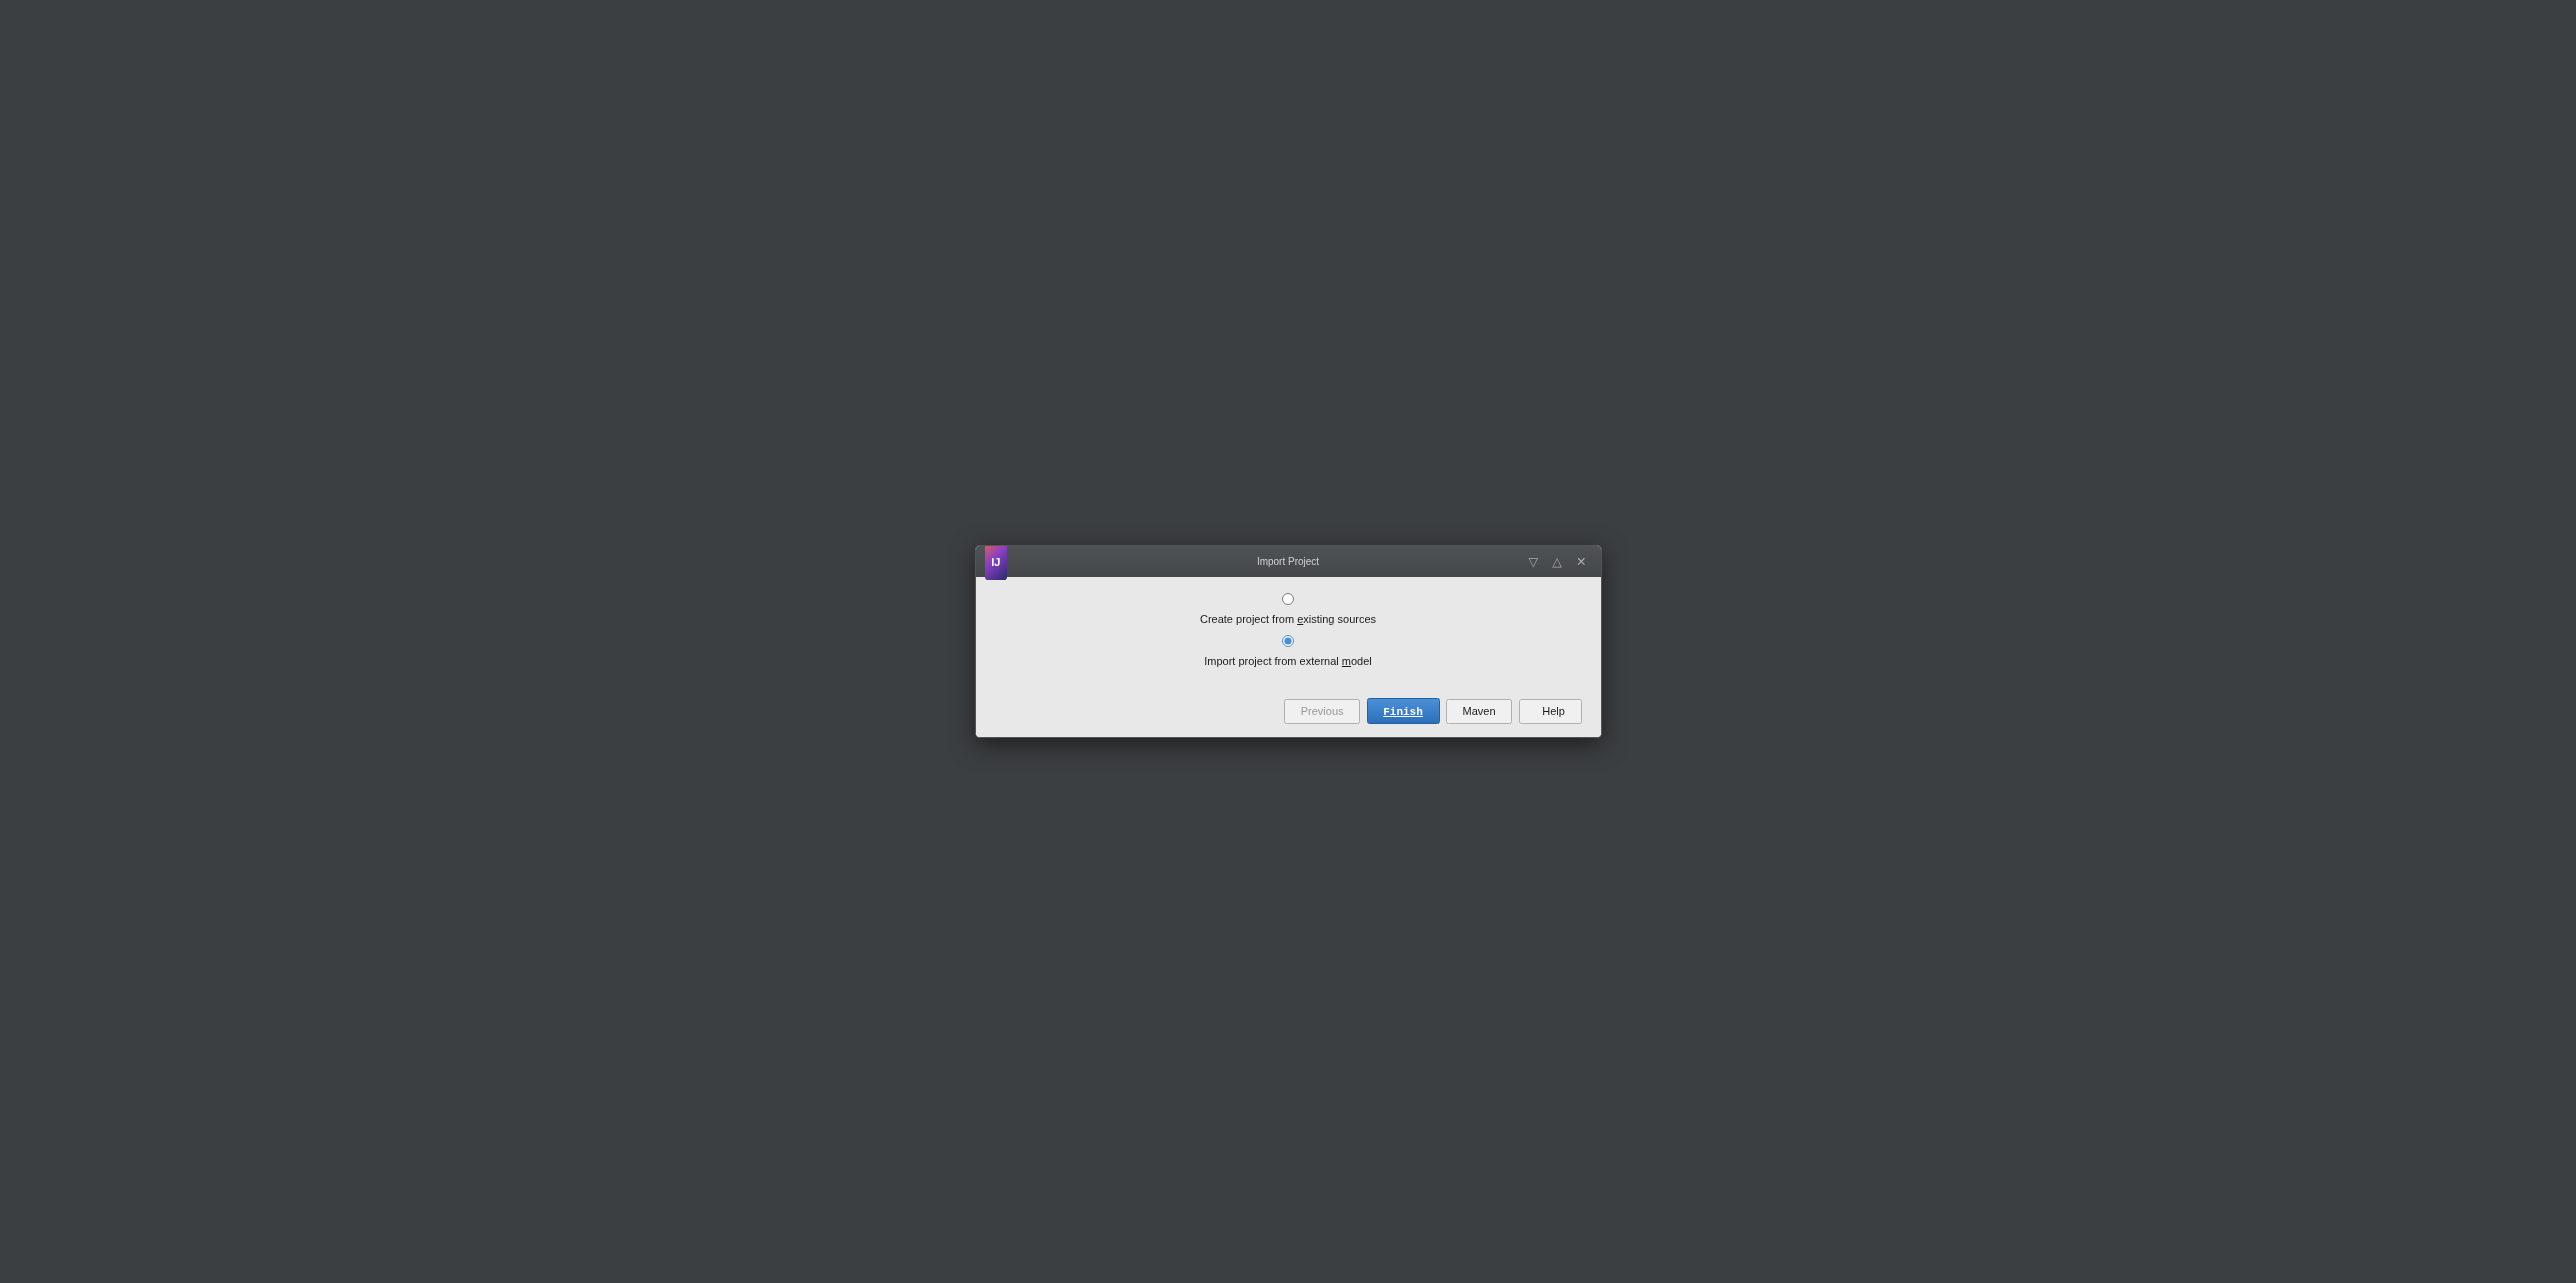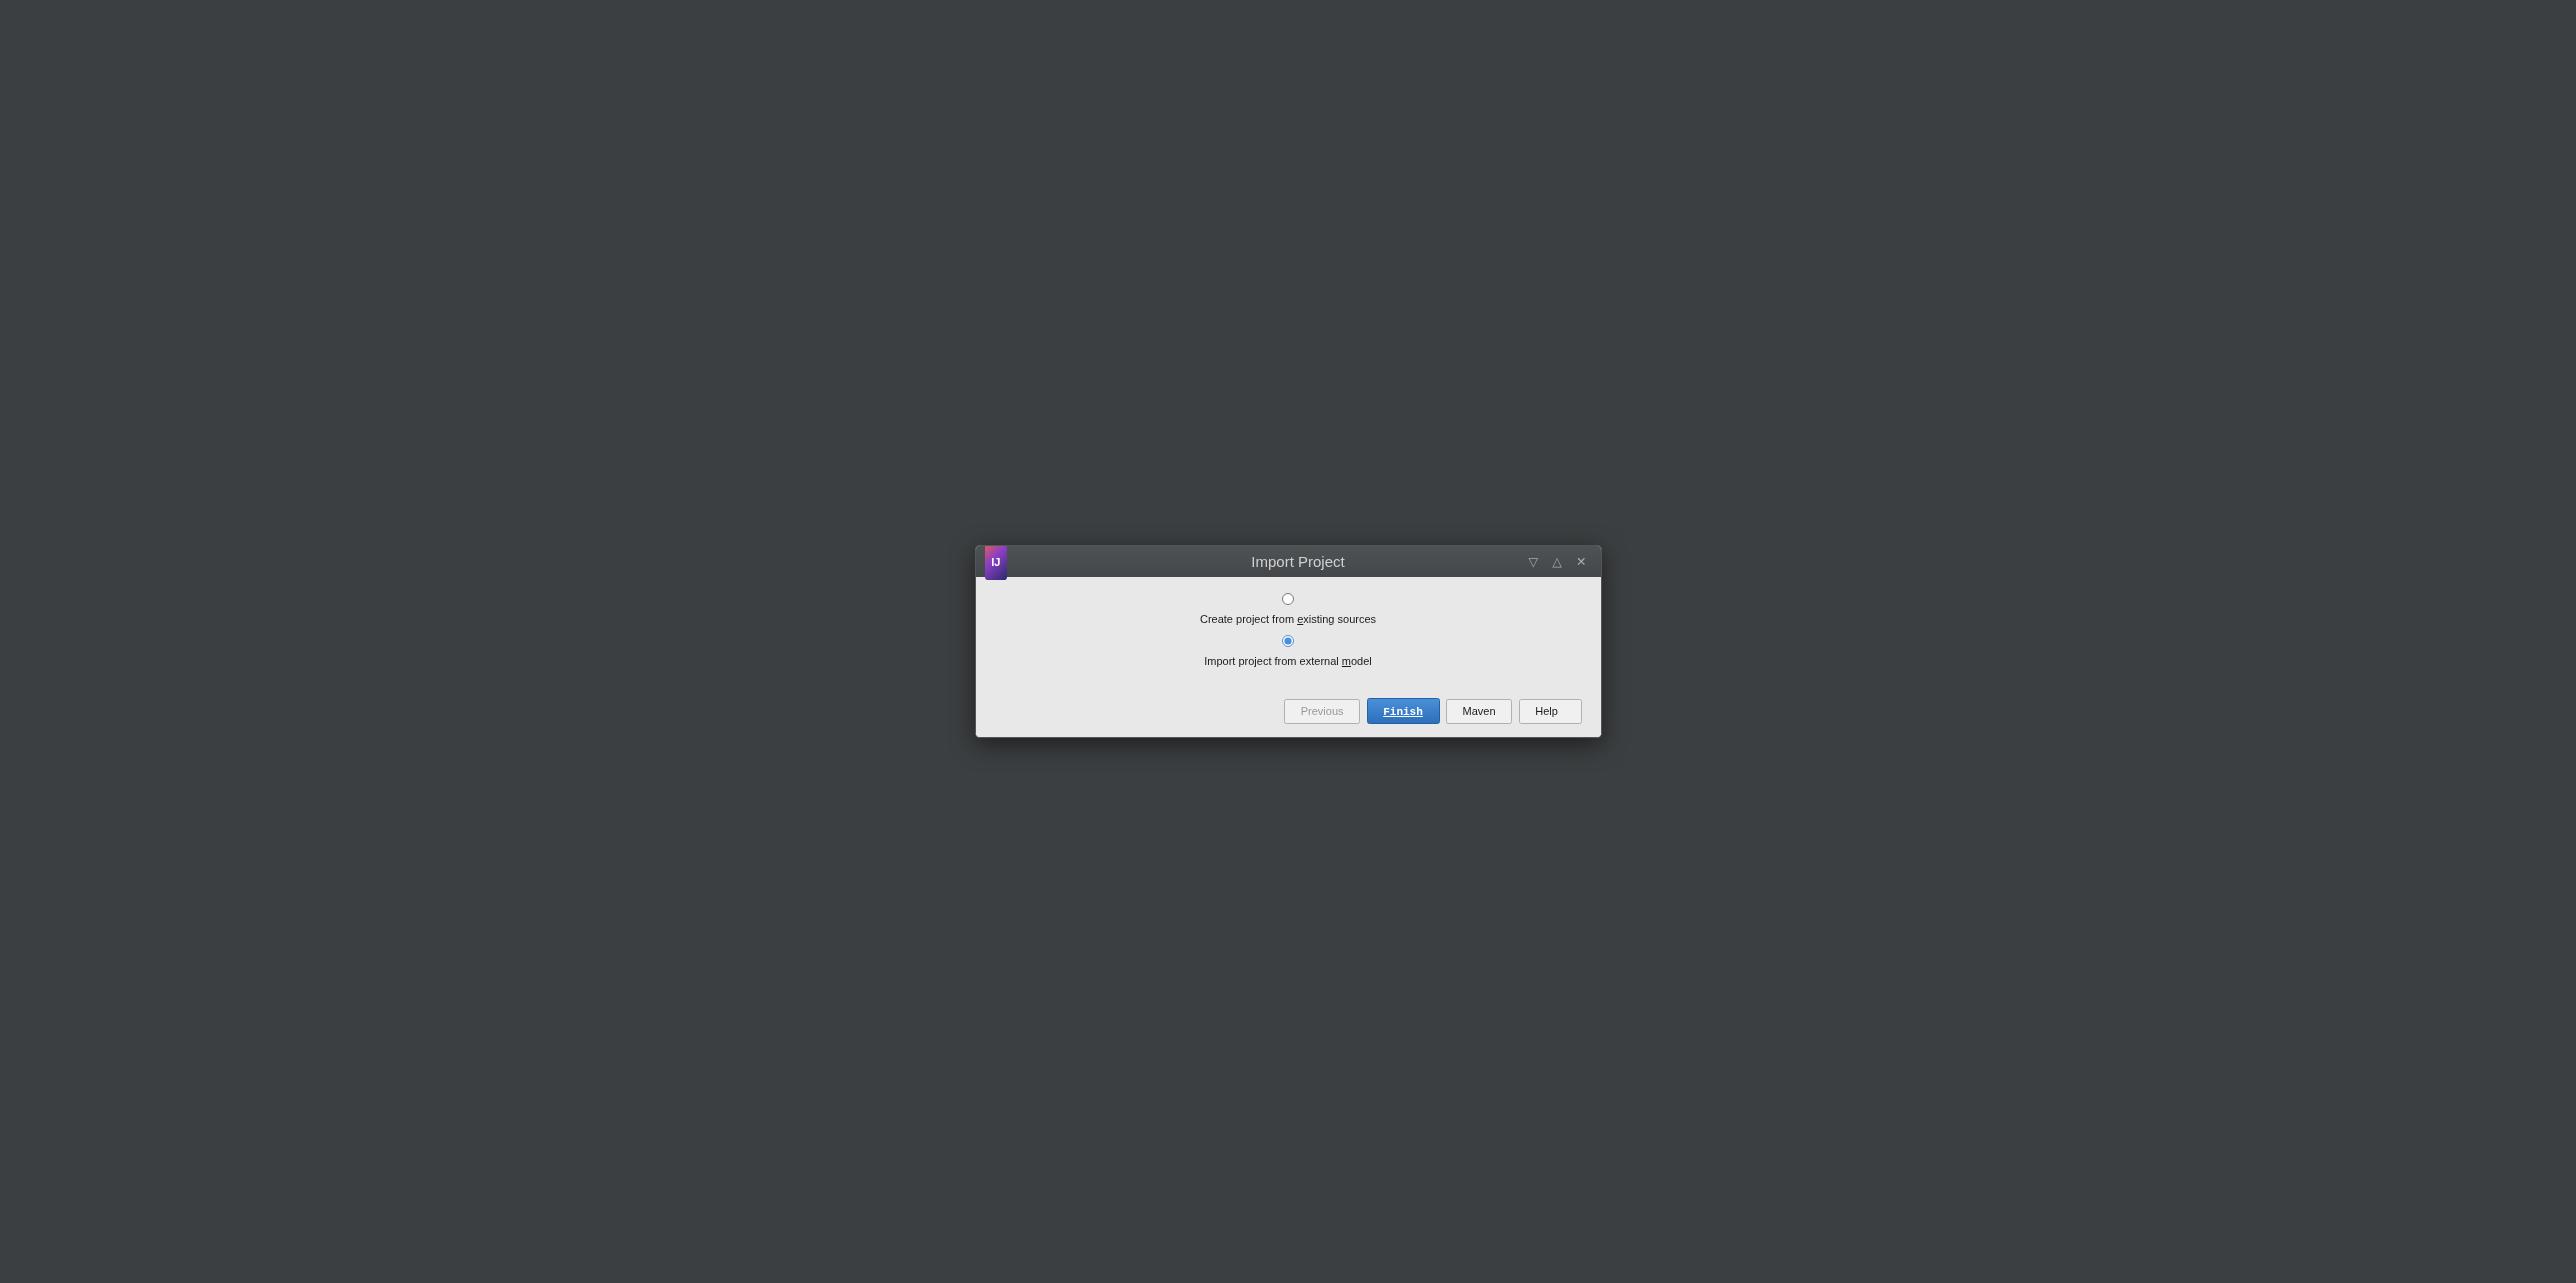--- a/index.html
+++ b/index.html
@@ -49,25 +49,24 @@
       display: flex;
       align-items: center;
       justify-content: center;
       font-size: 11px;
       font-weight: bold;
       color: white;
     }
 
     .title-bar-title {
       color: #d0d0d0;
-      font-size: 15px;
+      font-size: 10px;
       position: absolute;
       left: 50%;
       transform: translateX(-50%);
-      margin-left: 10px;
     }
 
     .title-bar-controls {
       display: flex;
       align-items: center;
       gap: 4.7px;
     }
 
     .title-btn {
       background: none;
@@ -193,21 +192,21 @@
 
     .btn {
       padding: 5.5px 15.7px;
       font-size: 11px;
       border-radius: 2.4px;
       cursor: pointer;
       border: 0.8px solid #b0b0b0;
       background: #f0f0f0;
       color: #1a1a1a;
       min-width: 63px;
-      text-align: left;
+      text-align: right;
     }
 
     .btn:disabled {
       color: #999;
       cursor: default;
       background: #f0f0f0;
     }
 
     .btn-primary {
       background: linear-gradient(180deg, #4a90d9 0%, #2d6fba 100%);

